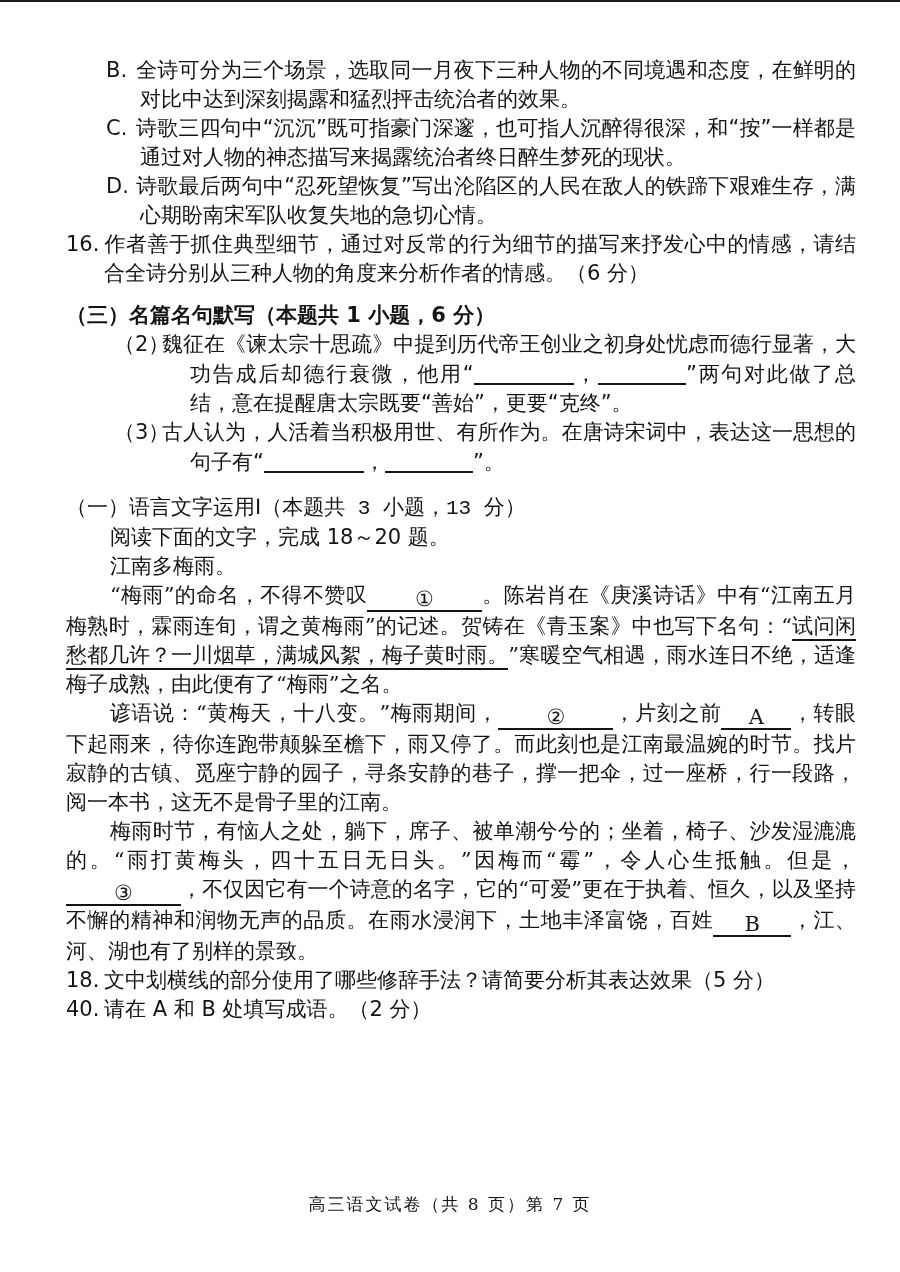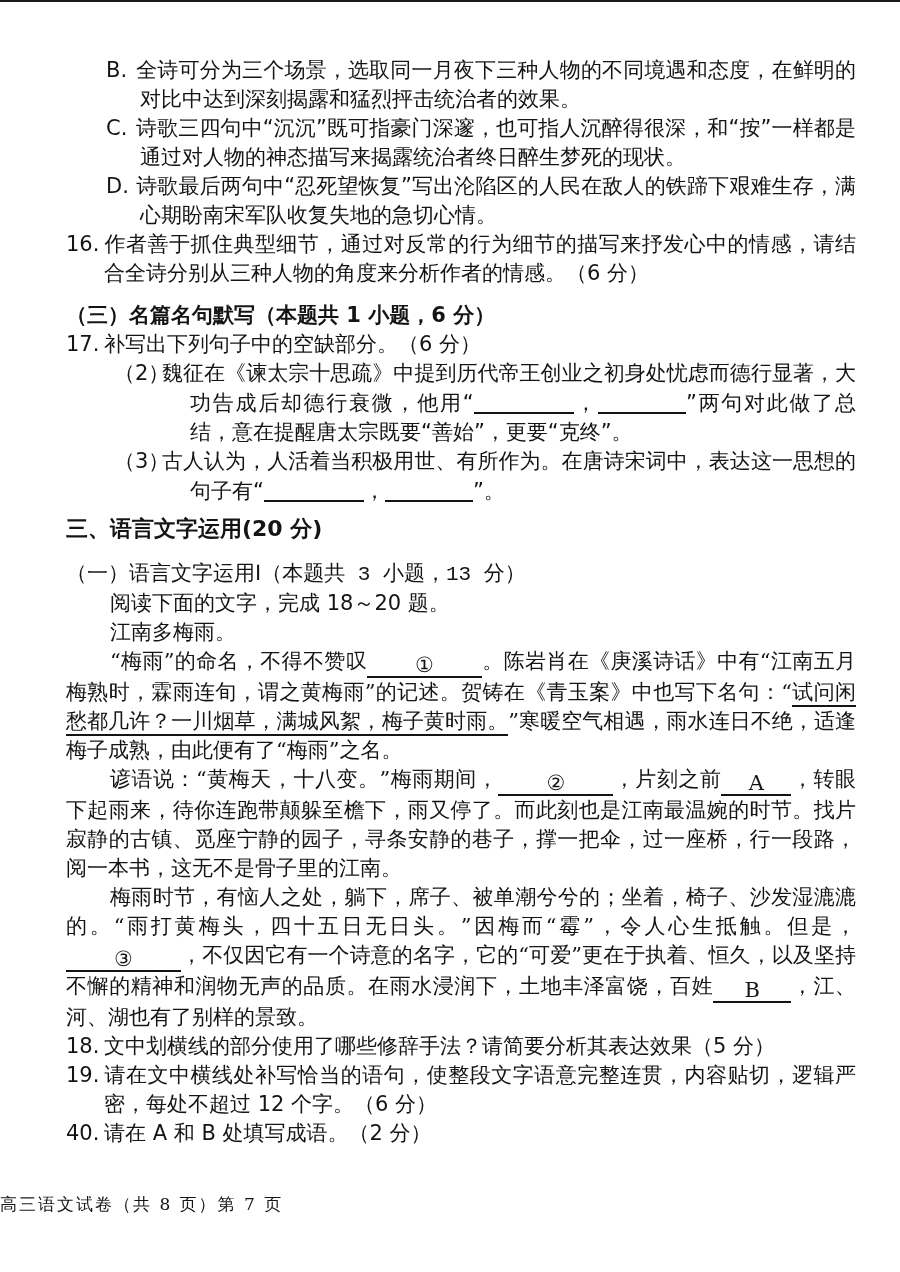--- a/index.html
+++ b/index.html
@@ -45,59 +45,56 @@
   }
   .b100{width:100px;}
   .b88{width:88px;}
   .b115{width:115px;}
   .b70{width:70px;}
   .b78{width:78px;}
   .underline-seg{border-bottom:2px solid #141414;padding-bottom:1px;}
   .footer{
     position:absolute;
     left:0;top:1190px;width:900px;
-    text-align:left;
+    text-align:center;
     font-size:17px;
     letter-spacing:2px;
     font-family:"DejaVu Serif","Liberation Serif",serif;
   }
 </style>
 </head>
 <body>
 
 <div class="page">
   <div class="scan-line"></div>
 
   <p class="option"><span class="opt-label">B.</span><span>全诗可分为三个场景，选取同一月夜下三种人物的不同境遇和态度，在鲜明的对比中达到深刻揭露和猛烈抨击统治者的效果。</span></p>
   <p class="option"><span class="opt-label">C.</span><span>诗歌三四句中“沉沉”既可指豪门深邃，也可指人沉醉得很深，和“按”一样都是通过对人物的神态描写来揭露统治者终日醉生梦死的现状。</span></p>
   <p class="option"><span class="opt-label">D.</span><span>诗歌最后两句中“忍死望恢复”写出沦陷区的人民在敌人的铁蹄下艰难生存，满心期盼南宋军队收复失地的急切心情。</span></p>
 
   <p class="qitem"><span class="qnum">16.</span><span>作者善于抓住典型细节，通过对反常的行为细节的描写来抒发心中的情感，请结合全诗分别从三种人物的角度来分析作者的情感。（6 分）</span></p>
 
   <p class="h-section">（三）名篇名句默写（本题共 1 小题，6 分）</p>
 
-  <p class="qitem"><span class="qnum">17.</span><span>补写出下列句子中的空缺部分。（6 分）</span></p>
 
 
   <p class="subitem"><span class="sub-label">（2）</span><span>魏征在《谏太宗十思疏》中提到历代帝王创业之初身处忧虑而德行显著，大功告成后却德行衰微，他用“</span><span class="blank b100"></span><span>，</span><span class="blank b88"></span><span>”两句对此做了总结，意在提醒唐太宗既要“善始”，更要“克终”。</span></p>
 
   <p class="subitem"><span class="sub-label">（3）</span><span>古人认为，人活着当积极用世、有所作为。在唐诗宋词中，表达这一思想的句子有“</span><span class="blank b100"></span><span>，</span><span class="blank b88"></span><span>”。</span></p>
 
-  <p class="h-part">三、语言文字运用(20 分)</p>
   <p class="h-sub">（一）语言文字运用Ⅰ（本题共 3 小题，13 分）</p>
   <p class="reading-note">阅读下面的文字，完成 18～20 题。</p>
 
   <div class="passage">
     <p>江南多梅雨。</p>
 
     <p><span>“梅雨”的命名，不得不赞叹</span><span class="blank b115"><span>①</span></span><span>。陈岩肖在《庚溪诗话》中有“江南五月梅熟时，霖雨连旬，谓之黄梅雨”的记述。贺铸在《青玉案》中也写下名句：“</span><span class="underline-seg">试问闲愁都几许？一川烟草，满城风絮，梅子黄时雨。</span><span>”寒暖空气相遇，雨水连日不绝，适逢梅子成熟，由此便有了“梅雨”之名。</span></p>
 
     <p><span>谚语说：“黄梅天，十八变。”梅雨期间，</span><span class="blank b115"><span>②</span></span><span>，片刻之前</span><span class="blank b70"><span>A</span></span><span>，转眼下起雨来，待你连跑带颠躲至檐下，雨又停了。而此刻也是江南最温婉的时节。找片寂静的古镇、觅座宁静的园子，寻条安静的巷子，撑一把伞，过一座桥，行一段路，阅一本书，这无不是骨子里的江南。</span></p>
 
     <p><span>梅雨时节，有恼人之处，躺下，席子、被单潮兮兮的；坐着，椅子、沙发湿漉漉的。“雨打黄梅头，四十五日无日头。”因梅而“霉”，令人心生抵触。但是，</span><span class="blank b115"><span>③</span></span><span>，不仅因它有一个诗意的名字，它的“可爱”更在于执着、恒久，以及坚持不懈的精神和润物无声的品质。在雨水浸润下，土地丰泽富饶，百姓</span><span class="blank b78"><span>B</span></span><span>，江、河、湖也有了别样的景致。</span></p>
   </div>
 
   <p class="qitem"><span class="qnum">18.</span><span>文中划横线的部分使用了哪些修辞手法？请简要分析其表达效果（5 分）</span></p>
-  <p class="qitem"><span class="qnum">19.</span><span>请在文中横线处补写恰当的语句，使整段文字语意完整连贯，内容贴切，逻辑严密，每处不超过 12 个字。（6 分）</span></p>
   <p class="qitem"><span class="qnum">40.</span><span>请在 A 和 B 处填写成语。（2 分）</span></p>
 
   <div class="footer">高三语文试卷（共 8 页）第 7 页</div>
 </div>
 
 </body></html>

